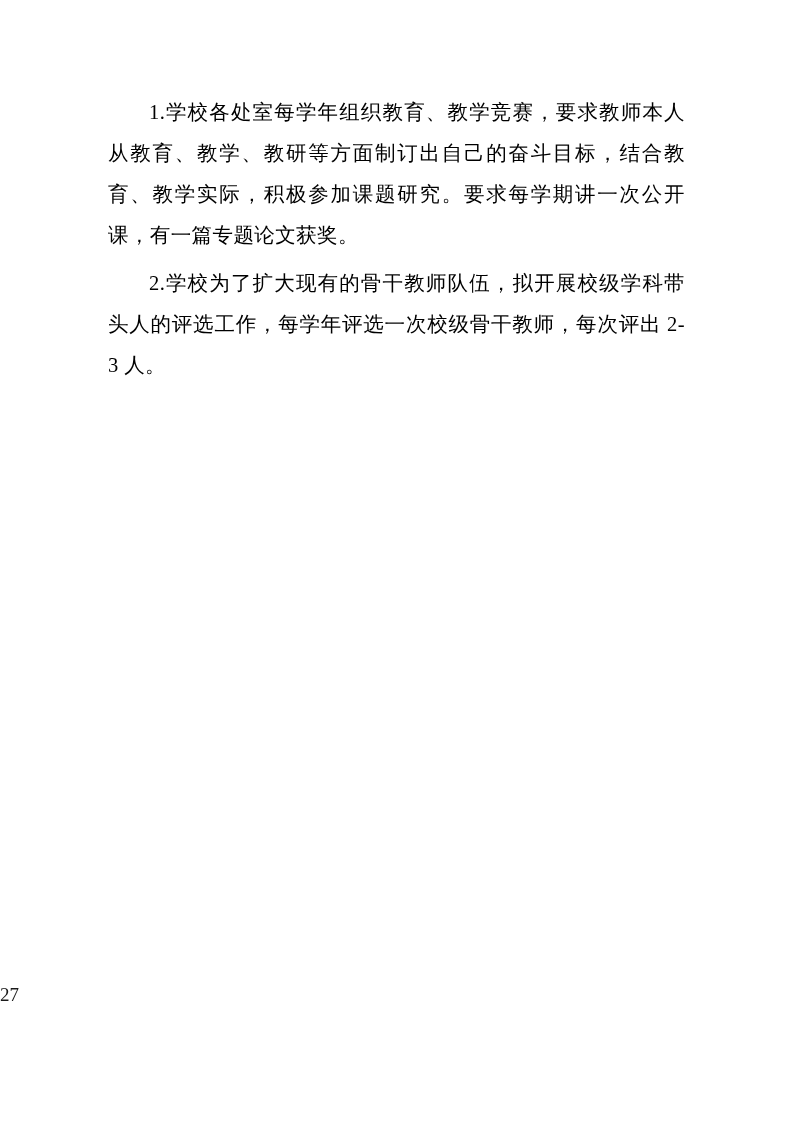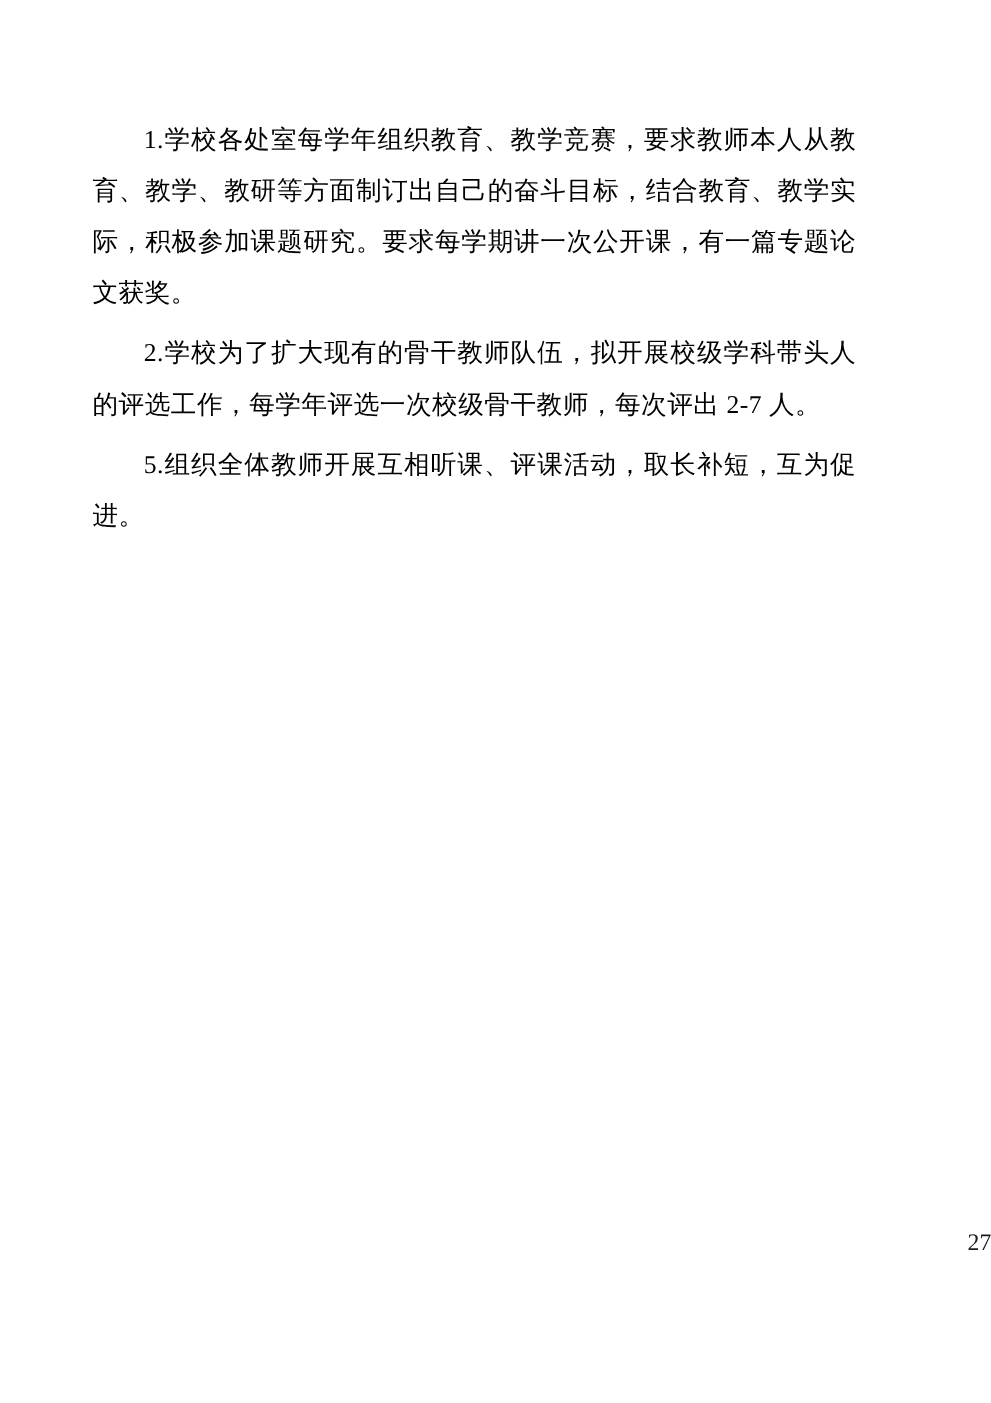--- a/index.html
+++ b/index.html
@@ -13,49 +13,48 @@
     font-family: "Liberation Serif", "DejaVu Serif", serif;
     color: #000000;
     position: relative;
     overflow: hidden;
   }
   .page {
     position: relative;
     width: 793px;
     height: 1122px;
     box-sizing: border-box;
-    padding: 92px 108px 40px 74px;
+    padding: 92px 108px 40px 108px;
     background: #ffffff;
   }
   .doc-body {
     font-size: 20.5px;
     line-height: 41px;
     letter-spacing: 0.4px;
     text-align: justify;
     text-justify: inter-ideograph;
   }
   .para {
     margin: 0 0 7px 0;
     text-indent: 2em;
     word-break: break-all;
   }
   .page-number {
     position: absolute;
     left: 0;
     right: 0;
     bottom: 116px;
-    text-align: right;
+    text-align: left;
     font-size: 19px;
     font-family: "Liberation Serif", "DejaVu Serif", serif;
     color: #1a1a1a;
   }
 </style>
 </head>
 <body>
 
 <div class="page">
   <div class="doc-body">
     <p class="para">1.学校各处室每学年组织教育、教学竞赛，要求教师本人从教育、教学、教研等方面制订出自己的奋斗目标，结合教育、教学实际，积极参加课题研究。要求每学期讲一次公开课，有一篇专题论文获奖。</p>
-    <p class="para">2.学校为了扩大现有的骨干教师队伍，拟开展校级学科带头人的评选工作，每学年评选一次校级骨干教师，每次评出 2-7 人。</p>
-    <p class="para">5.组织全体教师开展互相听课、评课活动，取长补短，互为促进。</p>
+    <p class="para">2.学校为了扩大现有的骨干教师队伍，拟开展校级学科带头人的评选工作，每学年评选一次校级骨干教师，每次评出 2-3 人。</p>
   </div>
   <div class="page-number">27</div>
 </div>
 
 </body></html>

